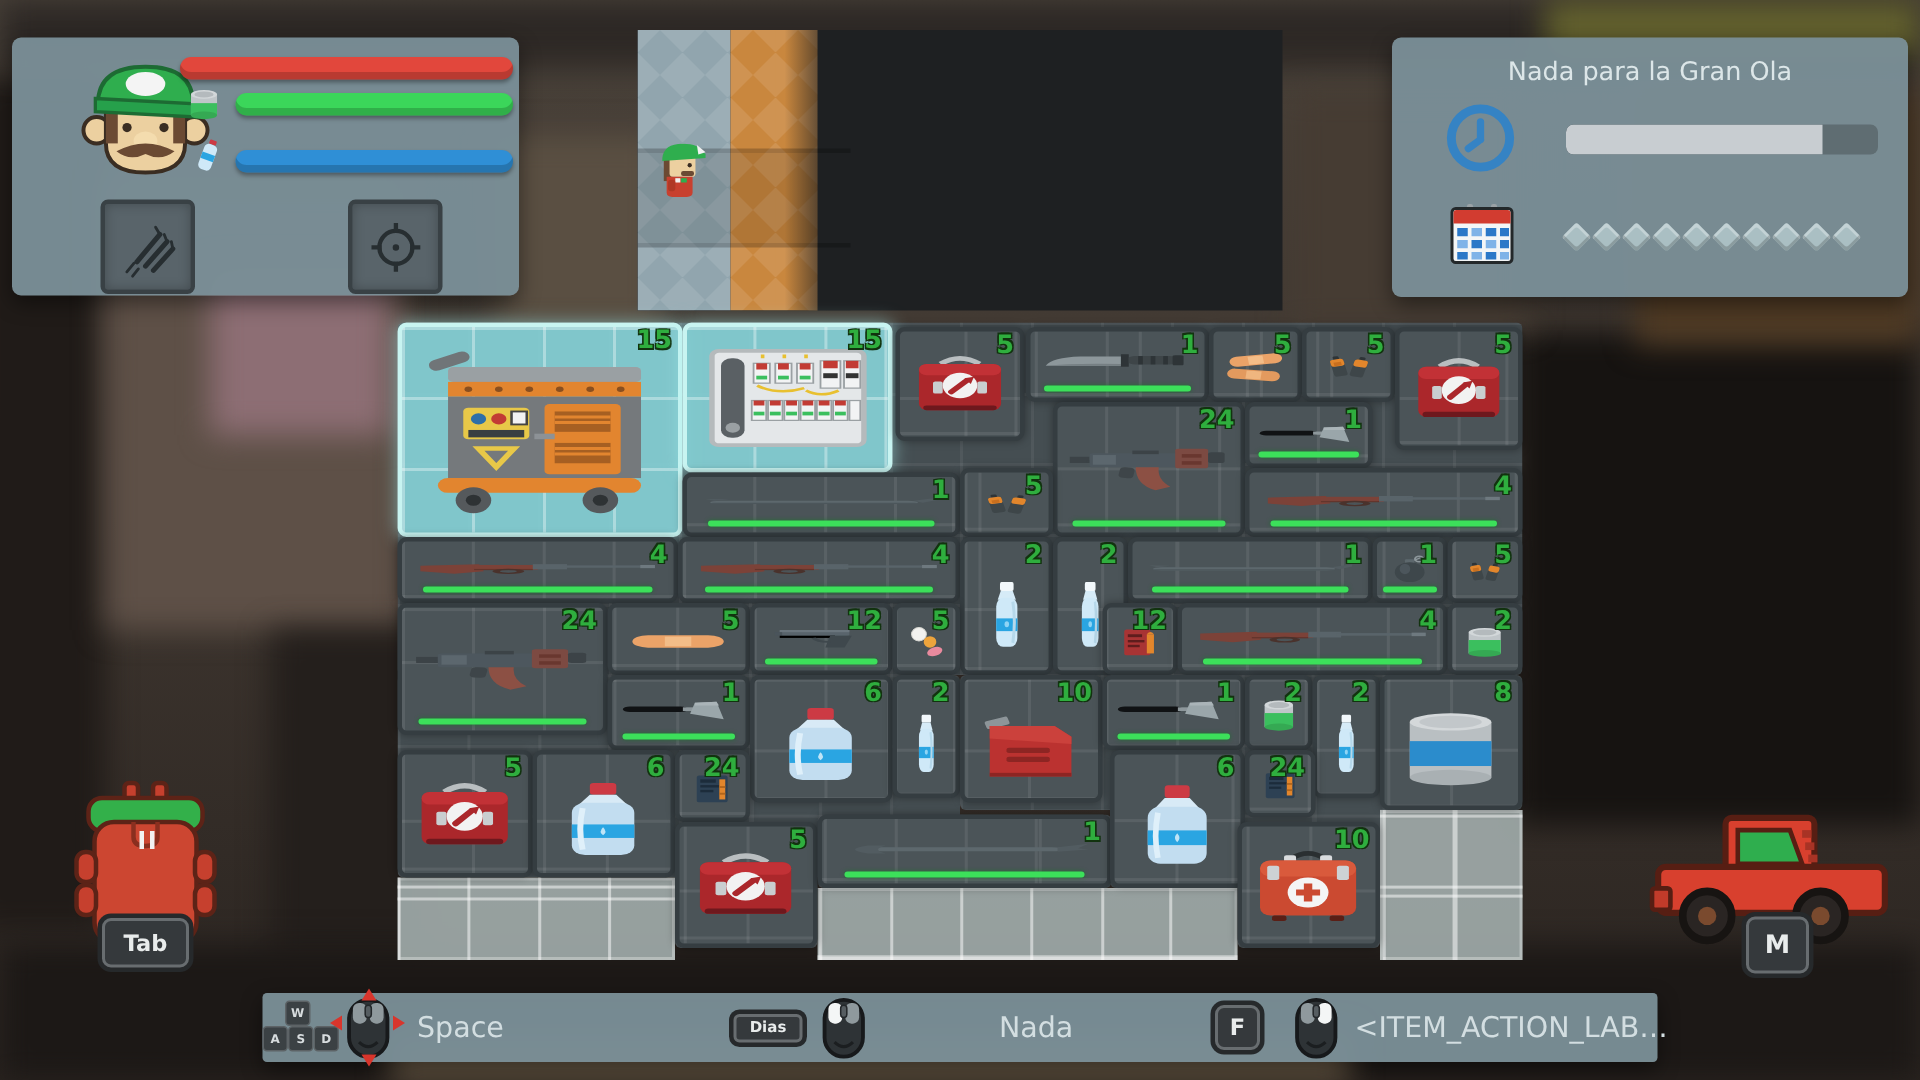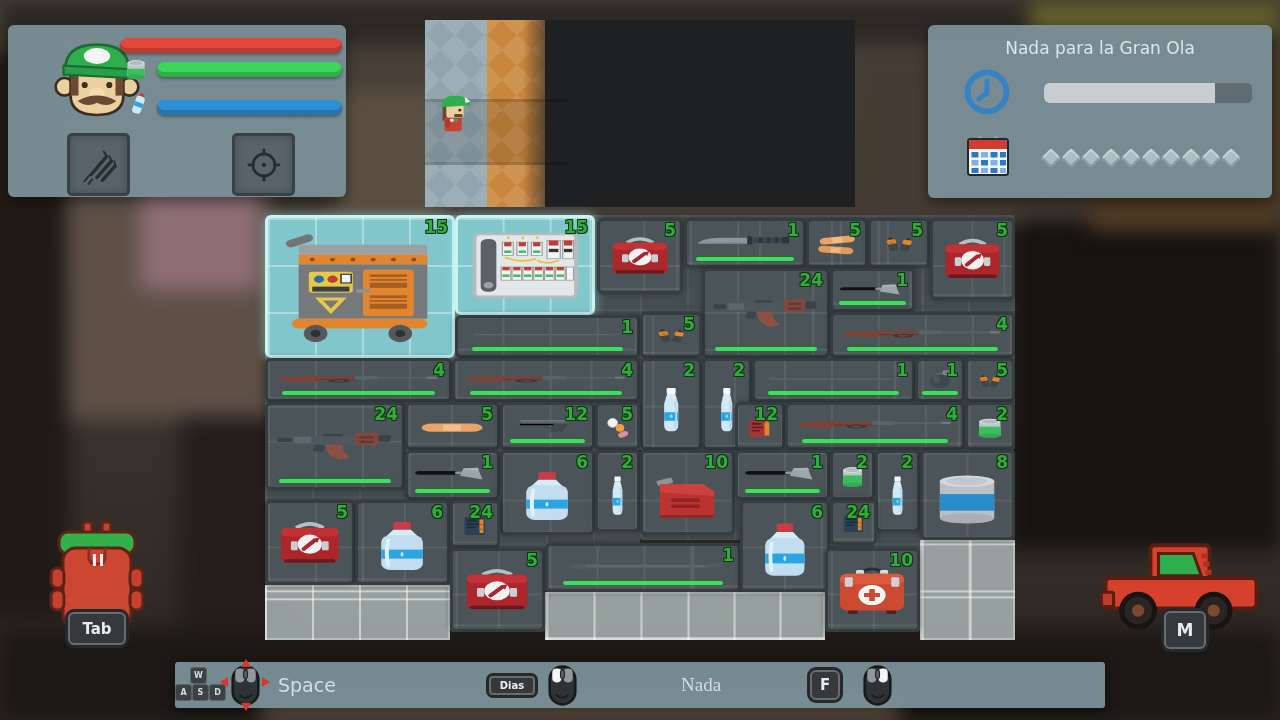--- a/index.html
+++ b/index.html
@@ -888,20 +888,21 @@
       <div class="arr left"></div>
       <div class="arr right"></div>
   </div>
   <div class="hb-label" style="left:103px;">Space</div>
   <div class="keycap" style="position:absolute;left:314px;top:14px;width:46px;height:19px;font-size:10px;border-radius:4px;">Dias</div>
   <div class="mousewrap" style="left:364px;top:0;">
     <svg viewBox="0 0 60 84">
         <use href="#s-mouseL"></use>
       </svg>
   </div>
-  <div class="hb-label" style="left:506px;font-family:Liberation Serif, serif;">Nada</div>
+  <div class="hb-label" style="left:491px;">Nada</div>
   <div class="keycap" style="position:absolute;left:635px;top:8px;width:30px;height:30px;font-size:15px;">F</div>
   <div class="mousewrap" style="left:679px;top:0;">
     <svg viewBox="0 0 60 84">
         <use href="#s-mouseR"></use>
       </svg>
   </div>
+  <div class="hb-label" style="left:728px;">&lt;ITEM_ACTION_LAB…</div>
 </div>
 
 </body></html>

